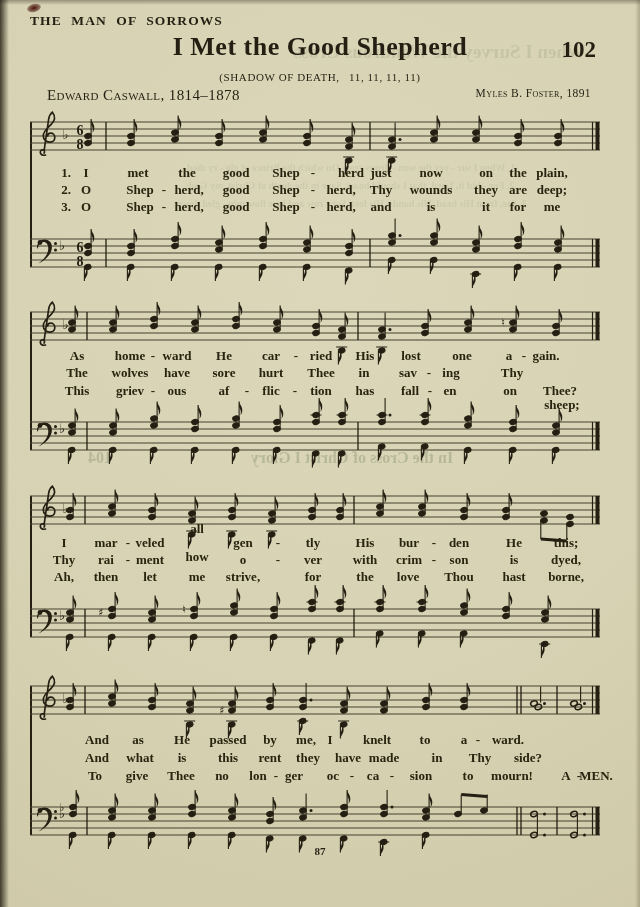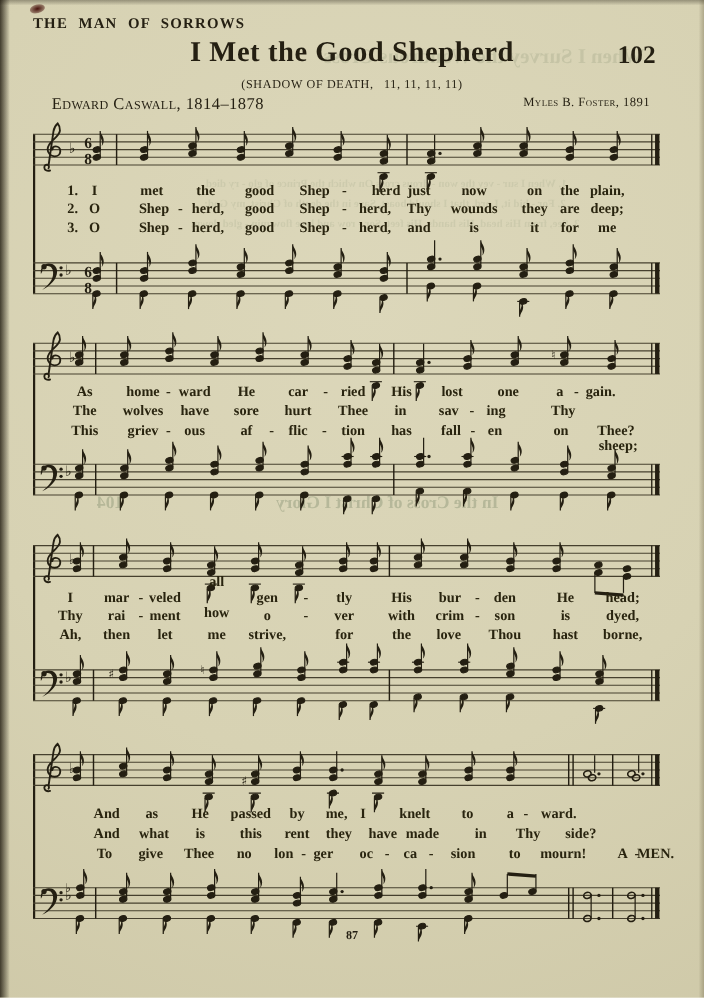--- a/index.html
+++ b/index.html
@@ -716,21 +716,21 @@
     <span class="lyric" style="left: 150px; top: 536px;">veled</span>
     <span class="lyric" style="left: 197px; top: 550px;">how</span>
     <span class="lyric" style="left: 243px; top: 536px;">gen</span>
     <span class="lyric" style="left: 278px; top: 536px;">-</span>
     <span class="lyric" style="left: 313px; top: 536px;">tly</span>
     <span class="lyric" style="left: 365px; top: 536px;">His</span>
     <span class="lyric" style="left: 409px; top: 536px;">bur</span>
     <span class="lyric" style="left: 434px; top: 536px;">-</span>
     <span class="lyric" style="left: 459px; top: 536px;">den</span>
     <span class="lyric" style="left: 514px; top: 536px;">He</span>
-    <span class="lyric" style="left: 566px; top: 536px;">head;</span>
+    <span class="lyric" style="left: 566px; top: 536px;">this;</span>
     <span class="lyric" style="left: 64px; top: 553px;">Thy</span>
     <span class="lyric" style="left: 106px; top: 553px;">rai</span>
     <span class="lyric" style="left: 128px; top: 553px;">-</span>
     <span class="lyric" style="left: 150px; top: 553px;">ment</span>
     <span class="lyric" style="left: 197px; top: 522px; font-family: Liberation Serif, serif;">all</span>
     <span class="lyric" style="left: 243px; top: 553px;">o</span>
     <span class="lyric" style="left: 278px; top: 553px;">-</span>
     <span class="lyric" style="left: 313px; top: 553px;">ver</span>
     <span class="lyric" style="left: 365px; top: 553px;">with</span>
     <span class="lyric" style="left: 409px; top: 553px;">crim</span>

